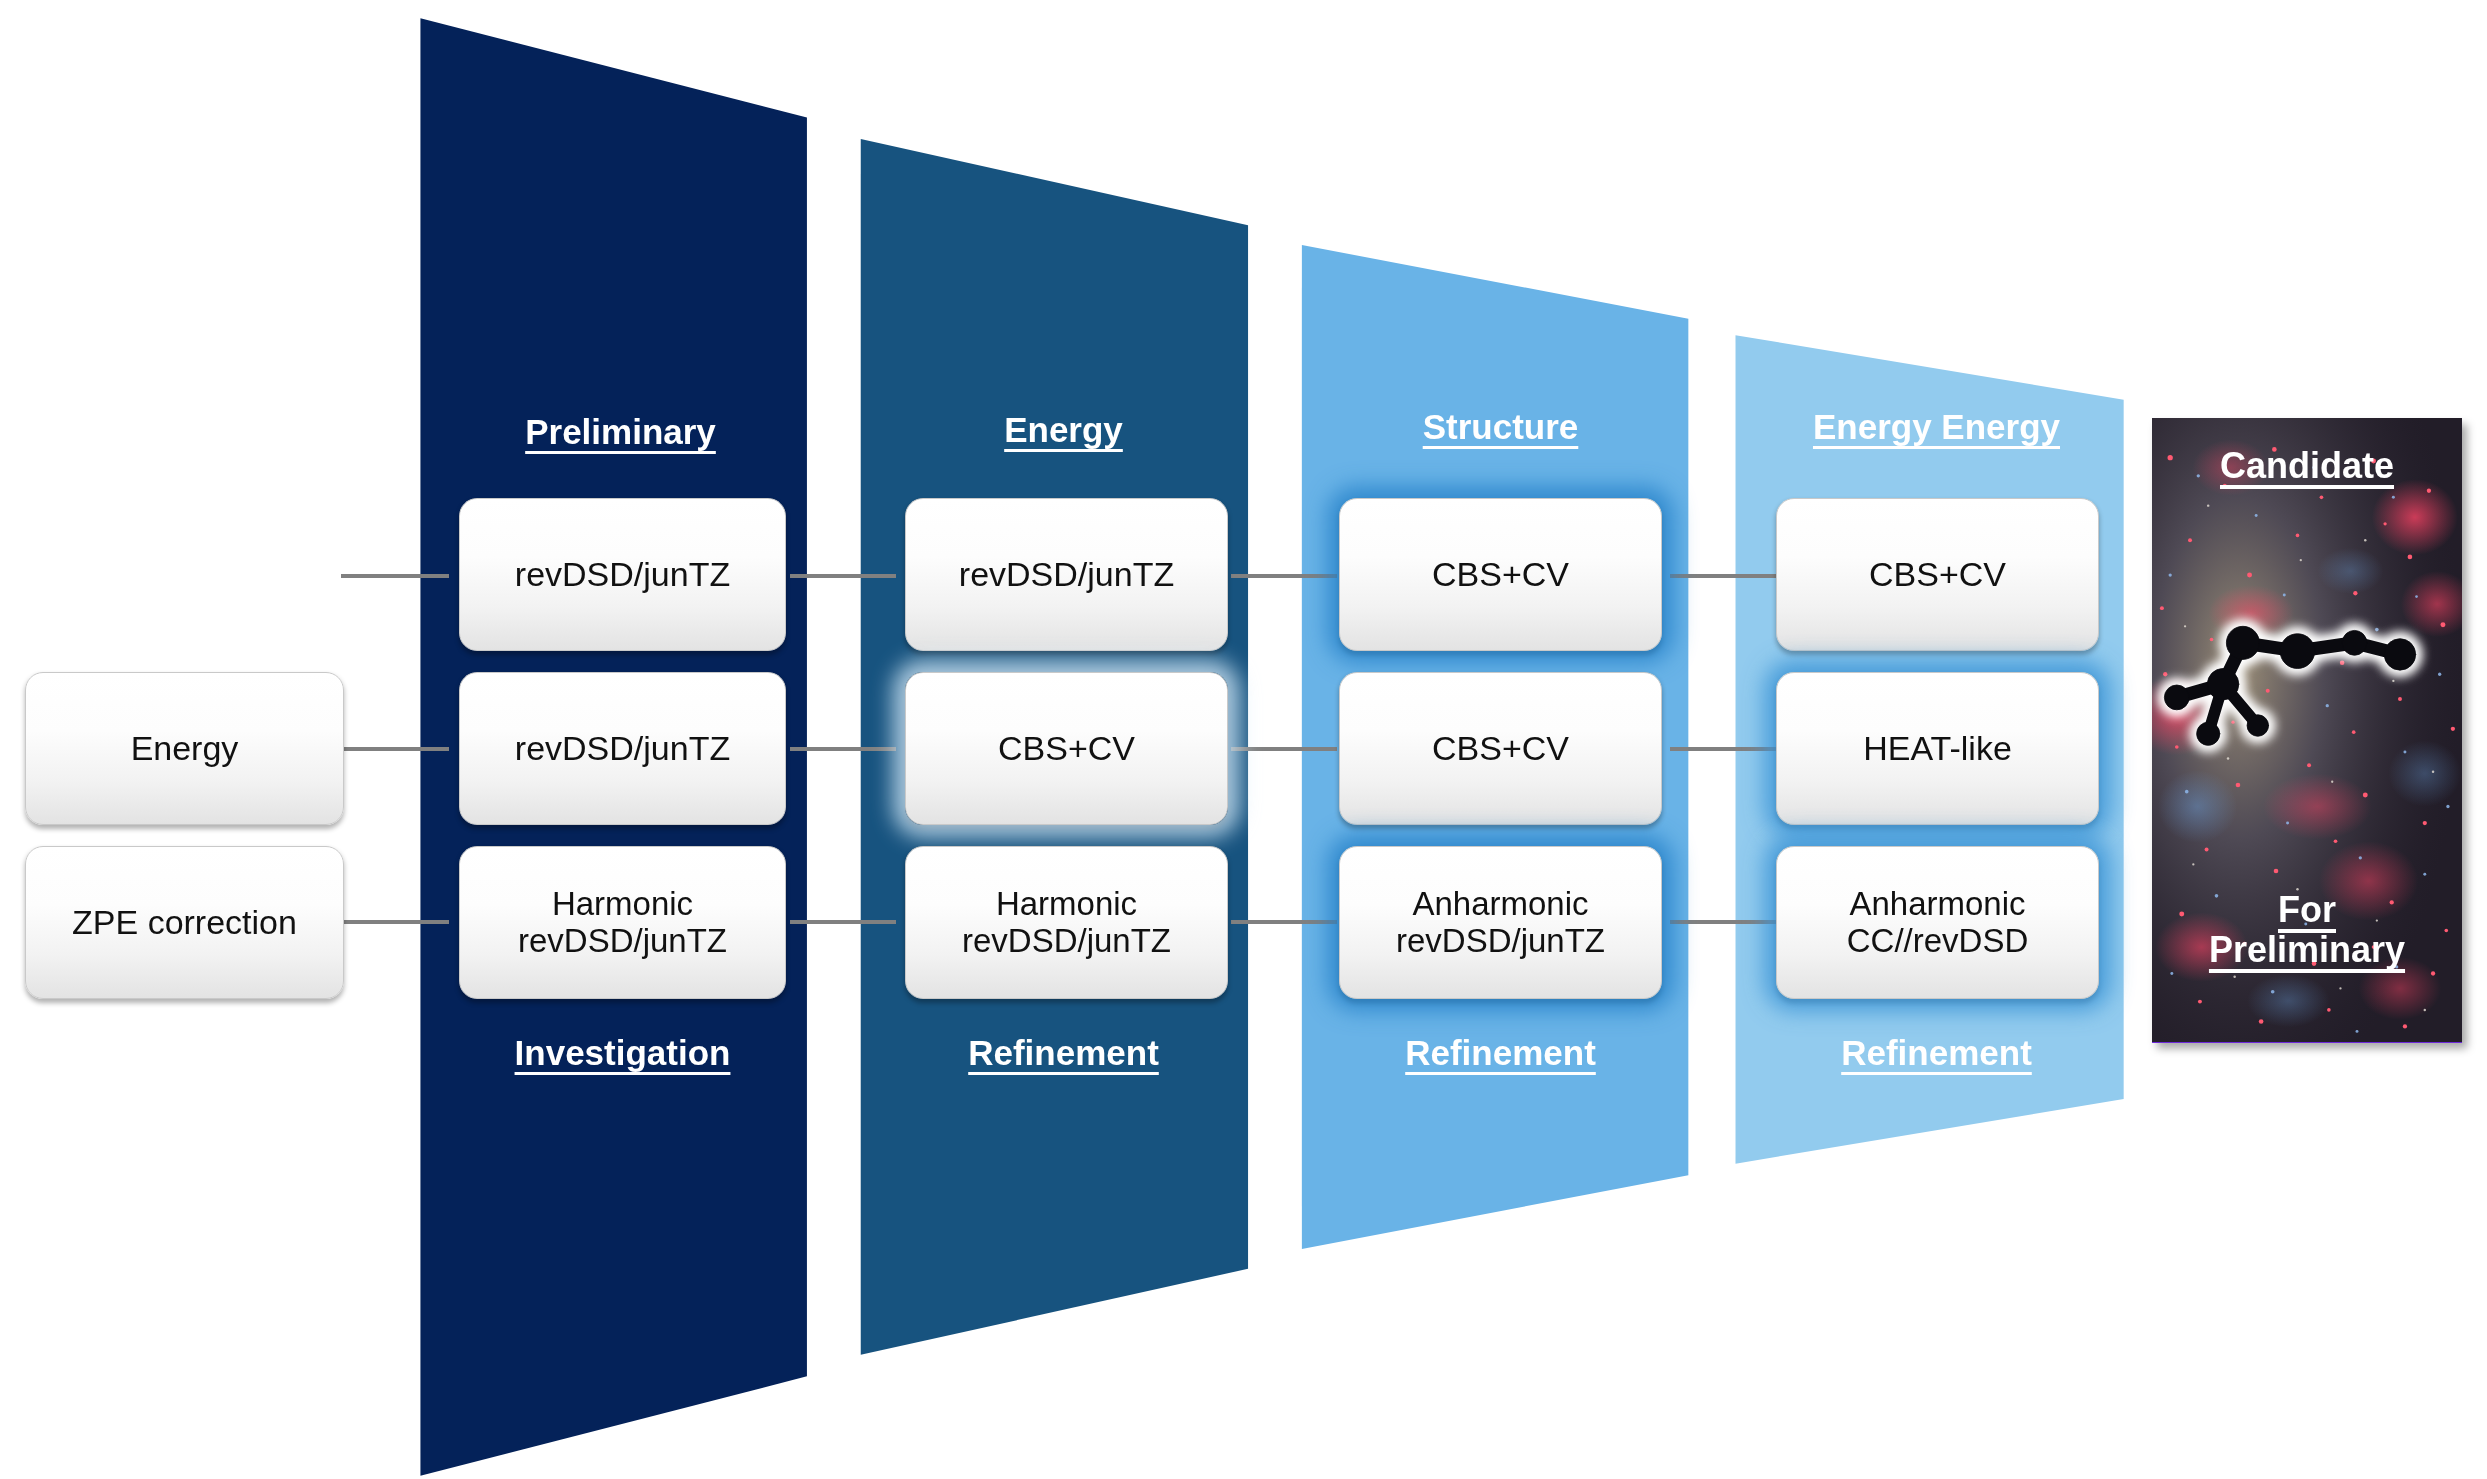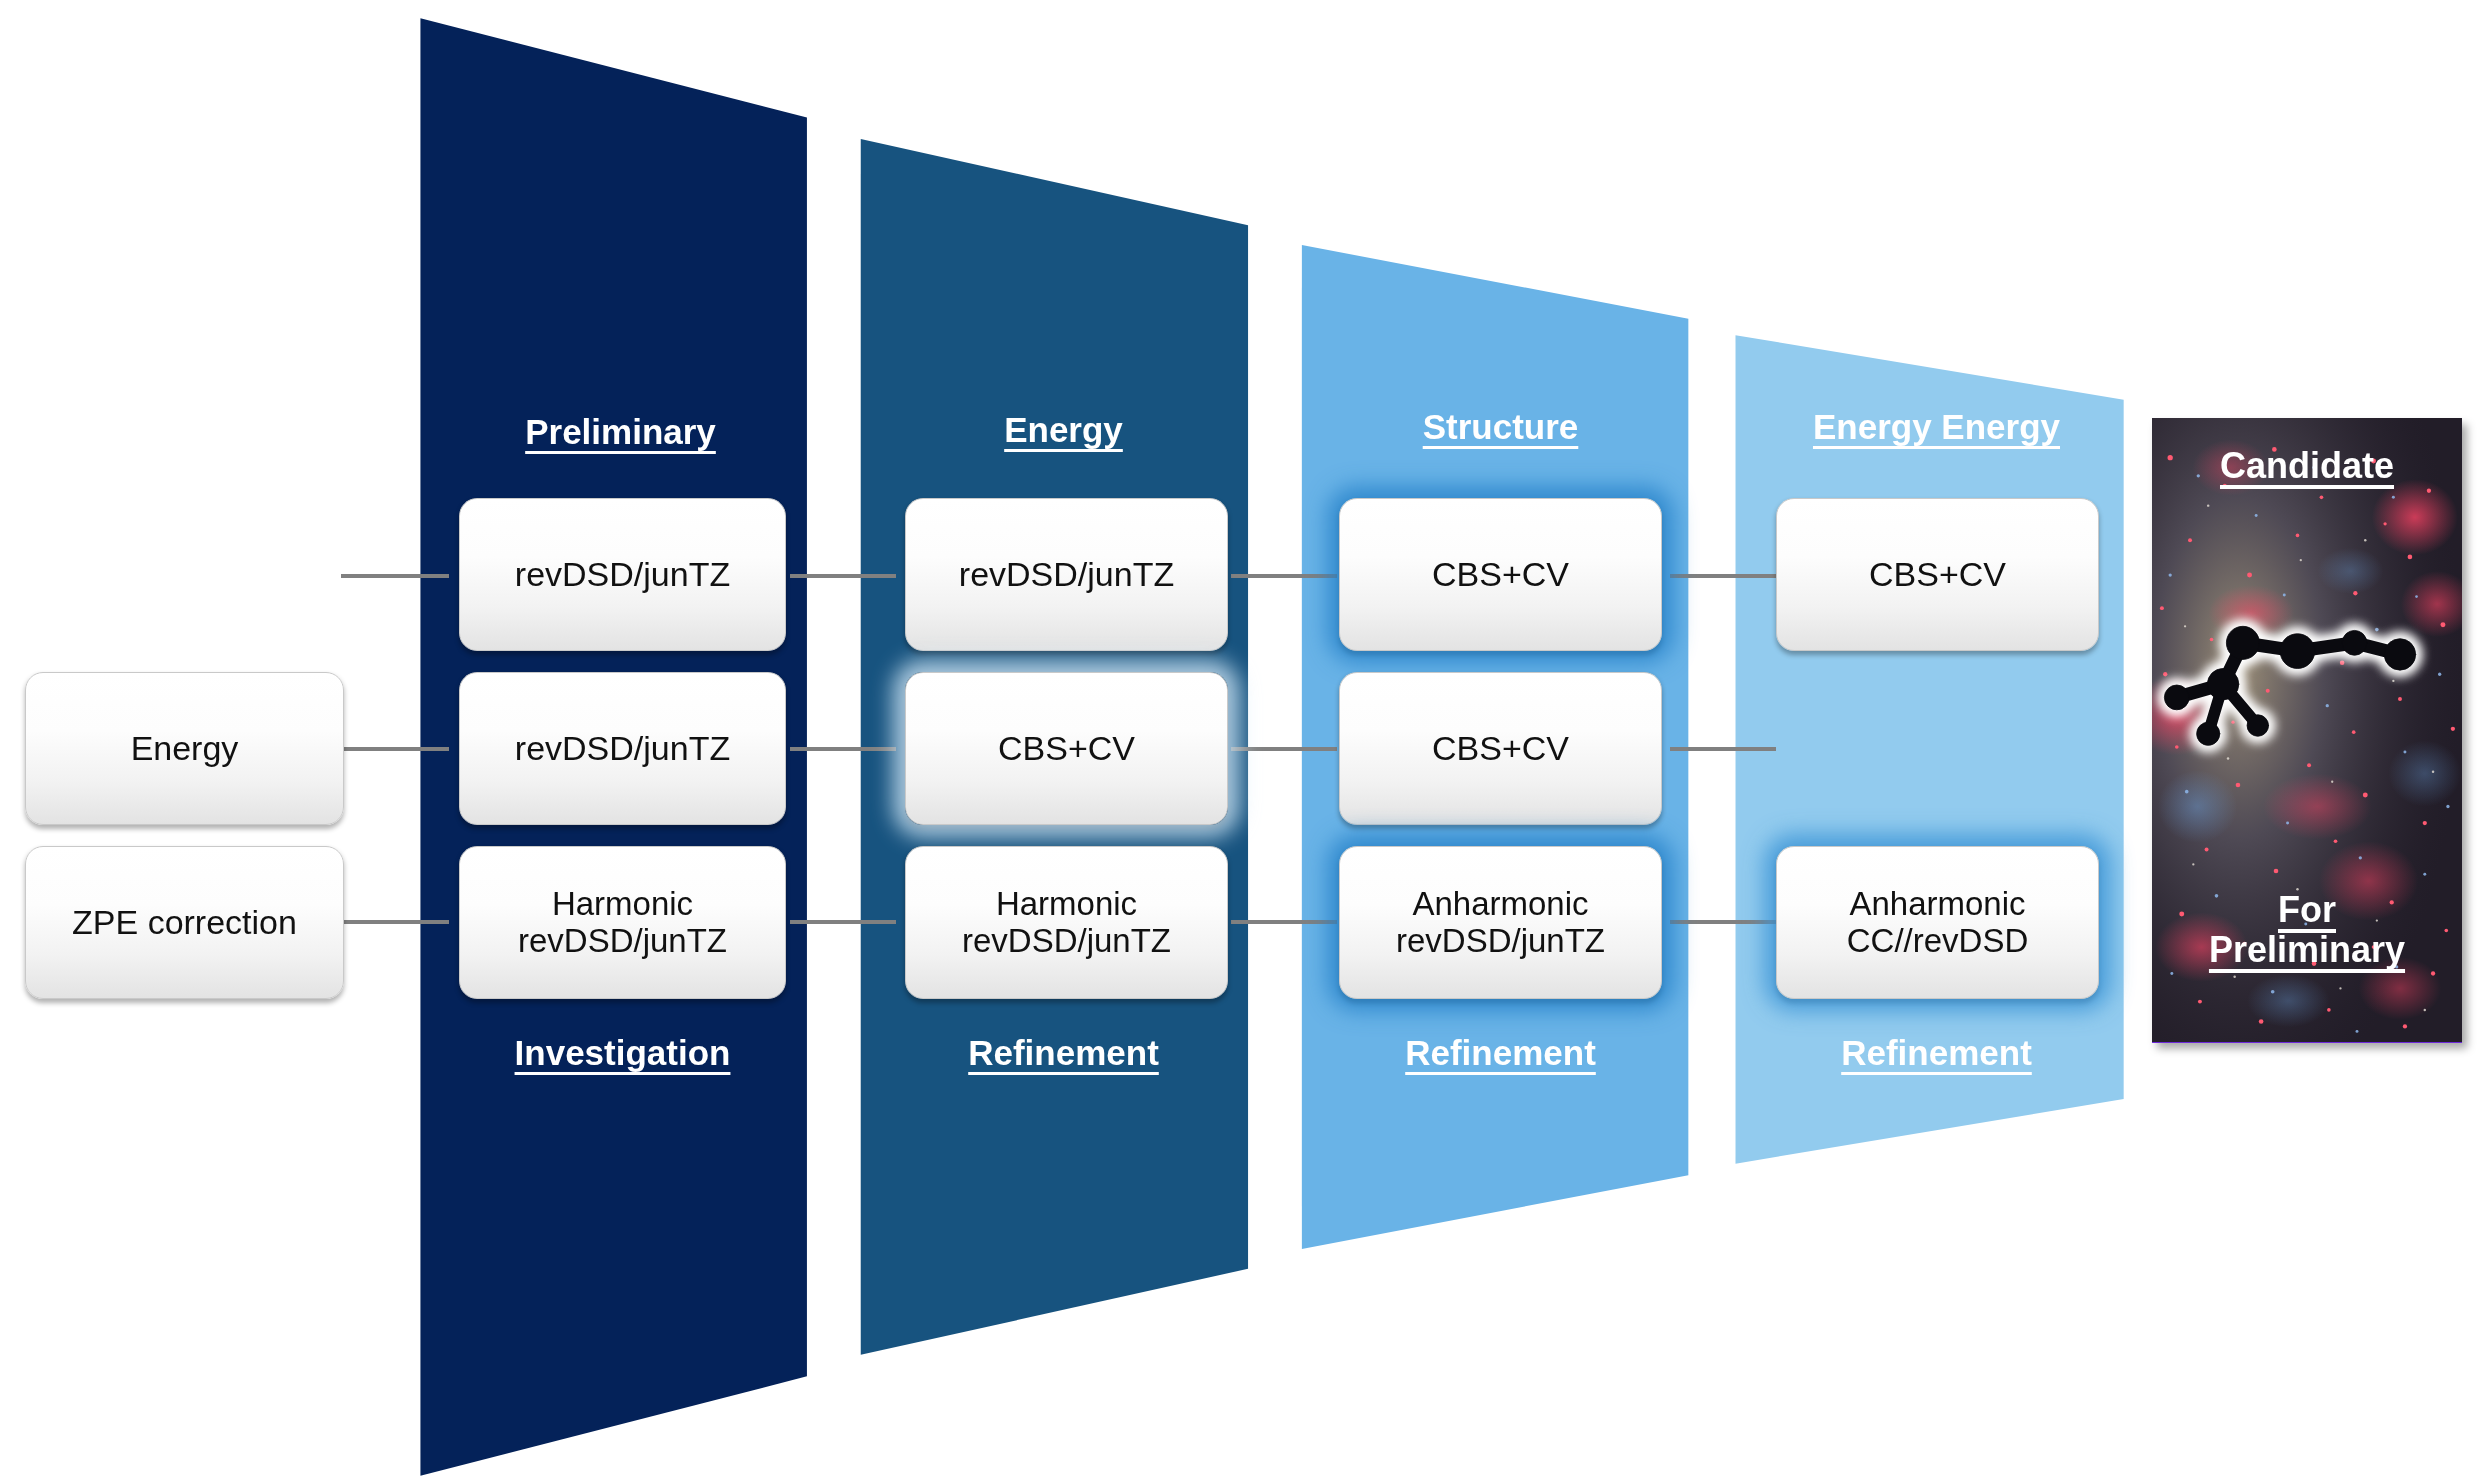--- a/index.html
+++ b/index.html
@@ -142,20 +142,23 @@
     <span class="txt">Anharmonic
 revDSD/junTZ</span>
   </div>
 
   <div class="stage-label" style="left:1335px;top:1033px;width:331px;">Refinement</div>
 
   <div class="stage-label" style="left:1771px;top:407px;width:331px;">Energy Energy</div>
 
   <div class="box" style="left:1776px;top:498px;width:323px;height:153px;">
     <span class="txt">CBS+CV</span>
+  </div>
+  <div class="box glow-pale" style="left:1776px;top:672px;width:323px;height:153px;">
+    <span class="txt">HEAT-like</span>
   </div>
   <div class="box two-line glow-pale" style="left:1776px;top:846px;width:323px;height:153px;">
     <span class="txt">Anharmonic
 CC//revDSD</span>
   </div>
 
   <div class="stage-label" style="left:1771px;top:1033px;width:331px;">Refinement</div>
 
   <div id="candidate-panel" style="left:2152px;top:418px;width:310px;height:625px;">
 

